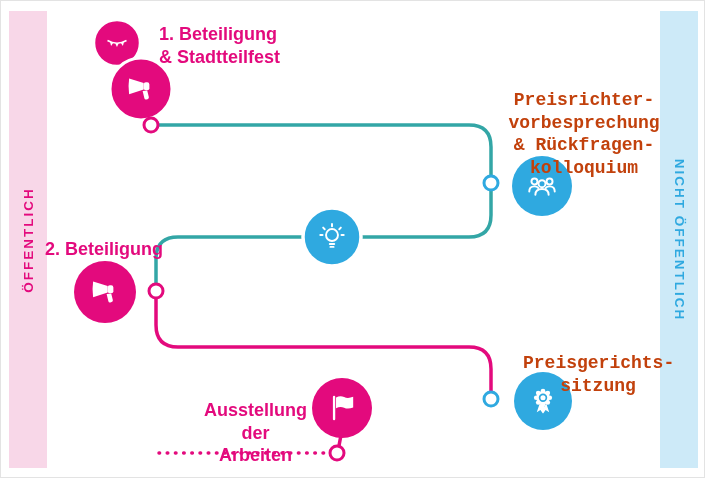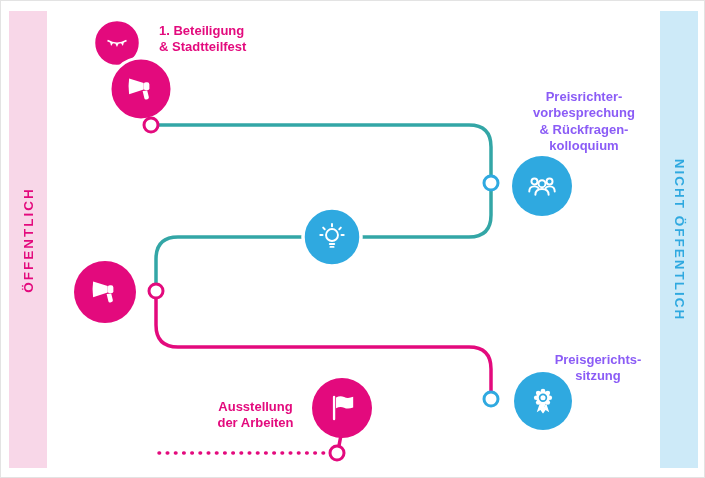--- a/index.html
+++ b/index.html
@@ -43,26 +43,26 @@
     color: #2fa9e0;
   }
   svg.flow {
     position: absolute;
     left: 0;
     top: 0;
   }
   .step-label {
     position: absolute;
     font-weight: bold;
-    font-size: 13px;
+    font-size: 18px;
     line-height: 1.26;
     white-space: pre-line;
   }
   .pink { color: #e30a7d; }
-  .blue { color: #8b5cf6; }
+  .blue { color: #c2410c; font-family: Liberation Mono, monospace; }
   .ta-c { text-align: center; }
 </style>
 </head>
 <body>
 
 <div id="canvas">
 
   <div class="band band-left">
     <span class="band-label">ÖFFENTLICH</span>
   </div>
@@ -165,20 +165,21 @@
 
   <div class="step-label pink" style="left:158px; top:22px;">1. Beteiligung
 &amp; Stadtteilfest</div>
 
   <div class="step-label blue ta-c" style="left:497px; top:88px; width:172px;">Preisrichter-
 vorbesprechung
 &amp; Rückfragen-
 kolloquium</div>
 
 
+  <div class="step-label pink" style="left:44px; top:237px;">2. Beteiligung</div>
 
   <div class="step-label blue ta-c" style="left:522px; top:351px; width:150px;">Preisgerichts-
 sitzung</div>
 
   <div class="step-label pink ta-c" style="left:202px; top:398px; width:105px;">Ausstellung
 der Arbeiten</div>
 
 </div>
 
 </body></html>

